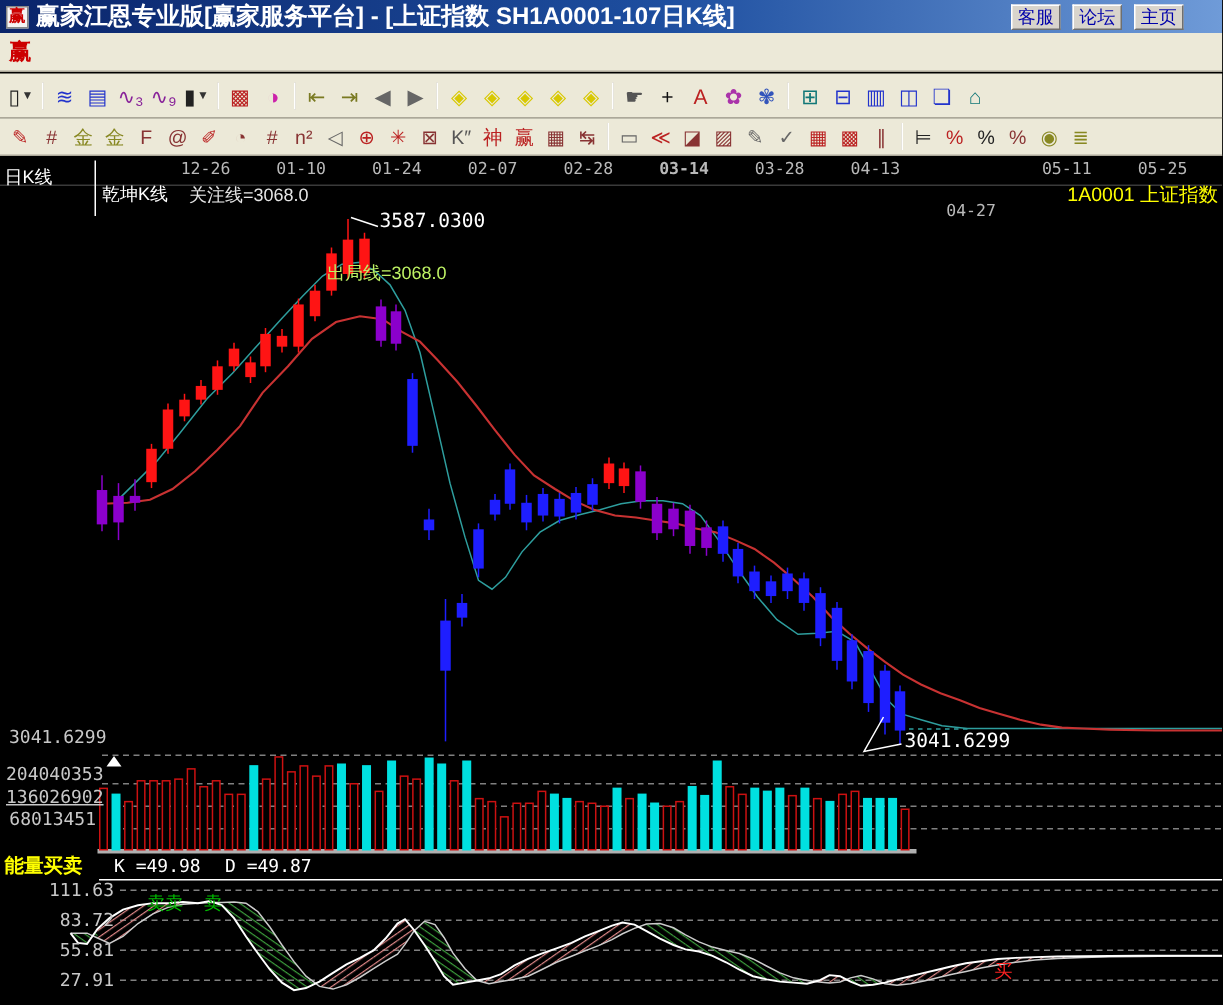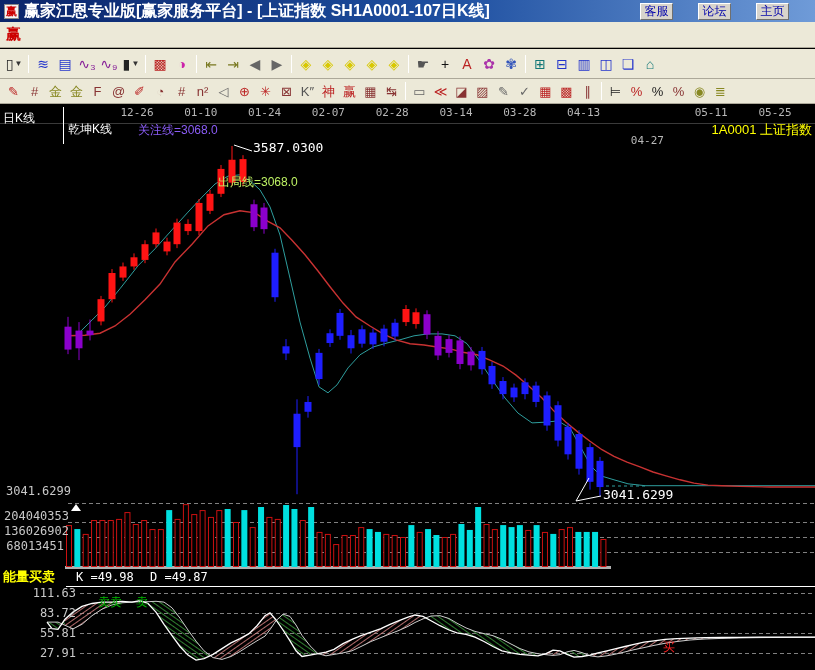--- a/index.html
+++ b/index.html
@@ -6,21 +6,21 @@
   *{box-sizing:border-box;}
   .window{position:relative;width:815px;height:670px;background:#000;overflow:hidden;
           font-family:"Liberation Sans","DejaVu Sans",sans-serif;}
   
   .titlebar{position:absolute;top:0;left:0;width:815px;height:22px;
     background:linear-gradient(to right,#0a246a,#1e4fa0 55%,#6f9bd8);
     display:flex;align-items:center;padding:0 4px;color:#fff;}
   .app-icon{width:15px;height:15px;background:#f4f4f4;border:1px solid #888;
     color:#cc0000;font-weight:bold;font-size:11px;line-height:13px;text-align:center;margin-right:5px;flex:none;}
   .title-text{font-size:16px;font-weight:bold;white-space:nowrap;flex:1 1 auto;overflow:hidden;}
-  .tb-buttons{display:flex;gap:25px;margin-right:22px;flex:none;padding-left:12px;}
+  .tb-buttons{display:flex;gap:8px;margin-right:22px;flex:none;padding-left:12px;}
   .tb-btn{min-width:33px;height:17px;background:#d8d4cc;border:1px solid;
     border-color:#fff #6f6f6f #6f6f6f #fff;color:#0000aa;font-size:12px;
     line-height:15px;text-align:center;padding:0 3px;cursor:default;}
   
   .menubar{position:absolute;top:22px;left:0;width:815px;height:26px;background:#ece9d8;
     border-bottom:1px solid #aca899;display:flex;align-items:center;padding:0 4px;}
   .menu-logo{color:#cc0000;font-weight:bold;font-size:15px;margin:0 6px 0 2px;}
   .menu-item{font-size:13px;color:#000;padding:2px 9px;}
   
   .toolbar{position:absolute;left:0;width:815px;background:#ece9d8;display:flex;
@@ -412,41 +412,41 @@
         <polyline points="234,41 246,45 252,47" fill="none" stroke="#ffffff" stroke-width="1"></polyline>
         <polyline points="589,374 576,397 601,392" fill="none" stroke="#ffffff" stroke-width="1"></polyline>
       </svg>
 
     <div id="date-row">
         <span class="datelabel" style="left: 137px;">12-26</span>
         <span class="datelabel" style="left: 200.8px;">01-10</span>
         <span class="datelabel" style="left: 264.6px;">01-24</span>
         <span class="datelabel" style="left: 328.4px;">02-07</span>
         <span class="datelabel" style="left: 392.2px;">02-28</span>
-        <span class="datelabel" style="left: 456px;">03-14</span>
+        <span class="datelabel" style="left: 456px; font-weight: bold;">03-14</span>
         <span class="datelabel" style="left: 519.8px;">03-28</span>
         <span class="datelabel" style="left: 583.6px;">04-13</span>
         <span class="datelabel" style="left: 647.4px; margin-top: 28px;">04-27</span>
         <span class="datelabel" style="left: 711.2px;">05-11</span>
         <span class="datelabel" style="left: 775px;">05-25</span>
       </div>
 
     <div class="clabel" style="left:3px;top:8px;color:#fff;">日K线</div>
     <div class="clabel" style="left:68px;top:19px;color:#fff;">乾坤K线</div>
-    <div class="clabel" style="left:138px;top:20px;color:#8b5cf6;">关注线=3068.0</div>
+    <div class="clabel" style="left:126px;top:20px;color:#e5e5e5;">关注线=3068.0</div>
     <div class="clabel" style="left:218px;top:32px;color:#bef264;margin-top:40px;">出局线=3068.0</div>
     <div class="clabel" style="right:3px;top:19px;color:#ffff00;font-size:13px;">1A0001  上证指数</div>
 
     <div class="clabel mono" style="left:253px;top:37px;color:#fff;font-size:13px;">3587.0300</div>
     <div class="clabel mono" style="left:603px;top:384px;color:#fff;font-size:13px;">3041.6299</div>
 
     <div class="clabel mono axislab" style="left:6px;top:381px;">3041.6299</div>
     <div id="vol-axis">
         <div class="clabel mono axislab" style="left: 4px; top: 406px;">204040353</div>
-        <div class="clabel mono axislab" style="left: 4px; top: 421px;">136026902</div>
+        <div class="clabel mono axislab" style="left: 4px; top: 421px; text-decoration: underline;">136026902</div>
         <div class="clabel mono axislab" style="left: 4px; top: 436px;">68013451</div>
       </div>
 
     <div class="clabel" style="left:3px;top:466px;color:#ffff00;font-size:13px;font-weight:bold;">能量买卖</div>
     <div class="clabel mono" style="left:76px;top:467px;color:#fff;">K =49.98</div>
     <div class="clabel mono" style="left:150px;top:467px;color:#fff;">D =49.87</div>
     <div id="kd-axis">
         <div class="clabel mono" style="left: 18px; top: 483px; width: 58px; text-align: right; color: rgb(200, 200, 200);">111.63</div>
         <div class="clabel mono" style="left: 18px; top: 503px; width: 58px; text-align: right; color: rgb(200, 200, 200);">83.72</div>
         <div class="clabel mono" style="left: 18px; top: 523px; width: 58px; text-align: right; color: rgb(200, 200, 200);">55.81</div>

